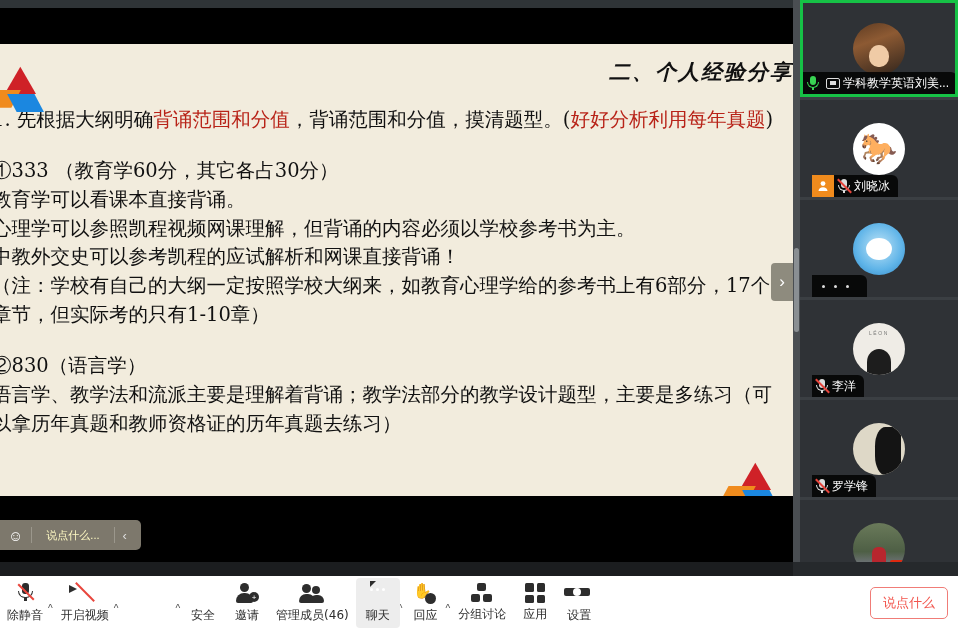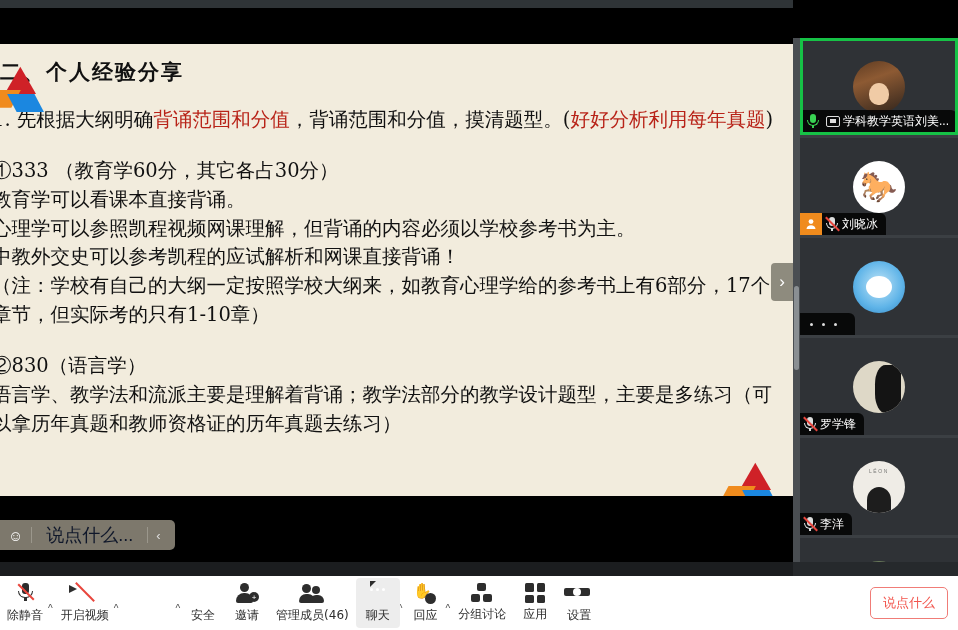--- a/index.html
+++ b/index.html
@@ -40,23 +40,24 @@
     transform:skewX(-28deg); left:2px; top:24px;
   }
   .wps .blue {
     width:26px;height:17px;background:#1b87e0;
     transform:skewX(28deg); left:24px; top:28px;
   }
   #wps-tl { left:-12px; top:22px; transform:scale(1.05); }
   #wps-br { right:18px; bottom:-18px; transform:scale(1.05); }
 
   #slide-title {
-    text-align:left; font-size:21px; font-weight:bold; color:#111;
+    text-align:right; font-size:21px; font-weight:bold; color:#111;
     margin-top:14px; letter-spacing:2px;
     font-family:"DejaVu Serif","Liberation Serif",serif;
+    font-style:italic;
   }
   .sbody {
     font-family:"DejaVu Serif","Liberation Serif",serif;
     font-size:19.5px; color:#111; line-height:1.48;
     padding:0 8px 0 0; margin-left:-8px;
   }
   .p1 { margin-top:20px; }
   .red { color:#b82318; }
   .blk-2 { margin-top:22px; }
   .blk-3 { margin-top:22px; }
@@ -71,28 +72,27 @@
 
   
   #stage-chat {
     position:absolute; left:-6px; bottom:12px; height:30px;
     background:#7d786c; border-radius:5px;
     display:flex; align-items:center; color:#ddd;
     padding:0 6px;
   }
   #stage-chat .emoji { font-size:15px; padding:0 8px; color:#fff; }
   #stage-chat .sep { width:1px; height:16px; background:#9b978c; }
-  #stage-chat .ph { font-size:18px; color:#0f172a; padding:0 14px; }
+  #stage-chat .ph { font-size:11px; color:#fef9c3; padding:0 14px; }
   #stage-chat .cv { font-size:13px; color:#ddd; padding:0 8px; }
 
   
   #panel {
     position:absolute; left:793px; top:0; width:165px; height:562px;
     background:#3b3f43;
-    margin-top:38px;
   }
   #panel-scrolltrack {
     position:absolute; left:0; top:0; width:7px; height:562px;
     background:#4a4e52;
   }
   #panel-scrollthumb {
     position:absolute; left:1px; top:248px; width:5px; height:84px;
     background:#8a8f93; border-radius:3px;
   }
   #tiles { position:absolute; left:7px; top:0; width:158px; height:562px; }
@@ -100,21 +100,21 @@
     position:relative; width:158px; height:97px;
     background:#2f3236; margin-bottom:3px; overflow:hidden;
   }
   .tile.speaking { border:3px solid #16c246; height:97px; }
   .avatar {
     position:absolute; left:50%; top:50%; transform:translate(-50%,-50%);
     width:52px; height:52px; border-radius:50%;
     overflow:hidden;
   }
   .namebar {
-    position:absolute; left:0; bottom:0; height:22px;
+    position:absolute; left:12px; bottom:0; height:22px;
     display:flex; align-items:center; background:rgba(0,0,0,.82);
     border-radius:0 6px 0 0; padding-right:8px;
   }
   .namebar.full { left:0; }
   .nm { color:#fff; font-size:12px; white-space:nowrap; }
   .icn { width:20px; display:flex; align-items:center; justify-content:center; }
   .host-sq {
     width:22px; height:22px; background:#f08b1d;
     display:flex; align-items:center; justify-content:center;
   }
@@ -410,52 +410,52 @@
       <div class="namebar">
         <span class="dots">
             <span></span>
             <span></span>
             <span></span>
           </span>
       </div>
     </div>
 
     <div class="tile">
-      <div class="avatar av-sketch"></div>
-      <div class="namebar">
-        <span class="icn">
-          <span class="micwrap">
-              <span class="mic-body"></span>
-              <span class="mic-arc"></span>
-              <span class="mic-stem"></span>
-              <span class="slash"></span>
-            </span>
-        </span>
-        <span class="nm">罗学锋</span>
-      </div>
-    </div>
-
-    <div class="tile">
       <div class="avatar av-leon">
           <span class="leon-txt">LÉON</span>
         </div>
       <div class="namebar">
         <span class="icn">
           <span class="micwrap">
               <span class="mic-body"></span>
               <span class="mic-arc"></span>
               <span class="mic-stem"></span>
               <span class="slash"></span>
             </span>
         </span>
         <span class="nm">李洋</span>
       </div>
     </div>
 
     <div class="tile">
+      <div class="avatar av-sketch"></div>
+      <div class="namebar">
+        <span class="icn">
+          <span class="micwrap">
+              <span class="mic-body"></span>
+              <span class="mic-arc"></span>
+              <span class="mic-stem"></span>
+              <span class="slash"></span>
+            </span>
+        </span>
+        <span class="nm">罗学锋</span>
+      </div>
+    </div>
+
+    <div class="tile">
       <div class="avatar av-garden">
         <span class="flagbadge">★</span>
       </div>
       <div class="namebar">
         <span class="icn">
           <span class="micwrap">
               <span class="mic-body"></span>
               <span class="mic-arc"></span>
               <span class="mic-stem"></span>
               <span class="slash"></span>

